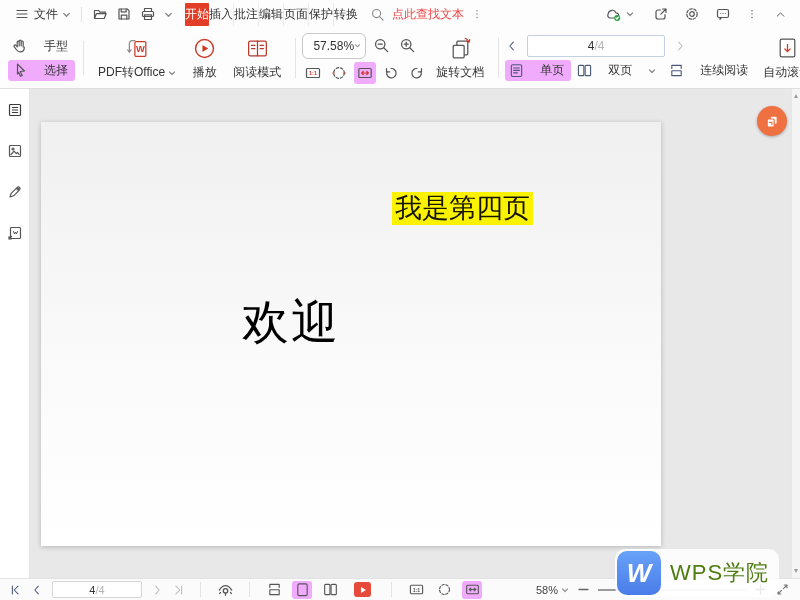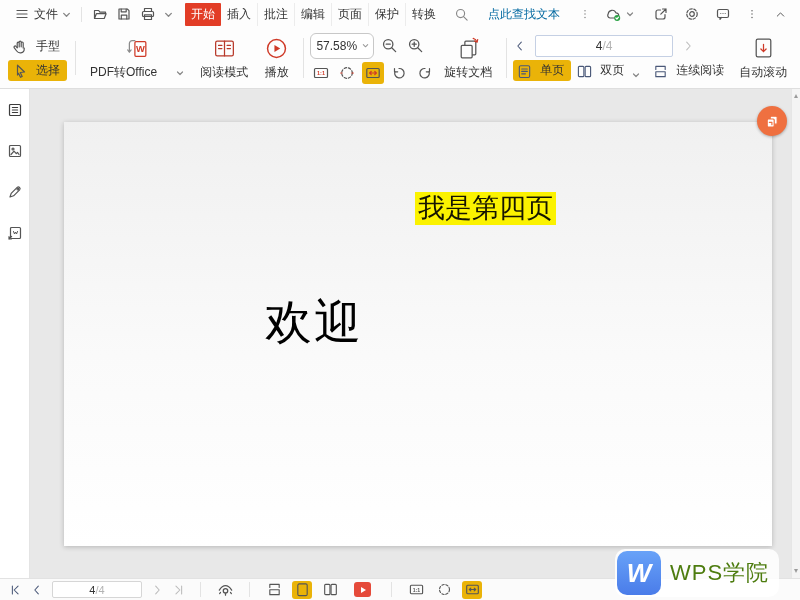--- a/index.html
+++ b/index.html
@@ -6,43 +6,43 @@
 html,body{width:800px;height:600px;overflow:hidden}
 body{font-family:"Liberation Sans","DejaVu Sans",sans-serif;font-size:12px;color:#333;background:#fff}
 .app{position:relative;width:800px;height:600px;display:flex;flex-direction:column}
 svg.ic{stroke:#555;fill:none;stroke-width:1.2;stroke-linecap:round;stroke-linejoin:round;flex:0 0 auto}
 svg.slate{stroke:#4a5878}
 
 .menubar{height:28px;display:flex;align-items:center;padding:0 10px;background:#fdfdfd;flex:0 0 auto}
 .mb-item{display:flex;align-items:center;gap:4px;padding:0 4px}
 .vsep{width:1px;height:15px;background:#e3e3e3;margin:0 6px;flex:0 0 auto}
 .tabs{display:flex;align-items:center;margin-left:8px}
-.tab{padding:3px 6px;border-right:1px solid #ececec;white-space:nowrap}
+.tab{padding:3px 0;border-right:1px solid #ececec;white-space:nowrap}
 .tab:last-child{border-right:none}
 .tab.active{background:#e23d26;color:#fff;border-right:none;border-radius:1px}
-.search{display:flex;align-items:center;gap:19px;margin-left:12px;color:#0369a1}
+.search{display:flex;align-items:center;gap:7px;margin-left:12px;color:#ef4444}
 .mb-right{margin-left:auto;display:flex;align-items:center;gap:15px;padding-right:2px}
 
 .toolbar{height:61px;display:flex;align-items:stretch;padding-left:6px;background:#fdfdfd;border-bottom:1px solid #dedede;overflow:hidden;flex:0 0 auto}
 .tcol{display:flex;flex-direction:column;justify-content:center;gap:3px}
 .trow{display:flex;align-items:center;gap:4px}
-.minibtn{display:flex;align-items:flex-end;gap:8px;padding:2px 7px 2px 4px;border-radius:3px;white-space:nowrap}
+.minibtn{display:flex;align-items:center;gap:16px;padding:2px 7px 2px 4px;border-radius:3px;white-space:nowrap}
 .bigbtn{display:flex;flex-direction:column;align-items:center;justify-content:center;gap:3px;padding:5px 8px 4px}
-.lbl{display:flex;align-items:center;gap:19px;white-space:nowrap}
-.sel{background:#eab308}
-.zoombox{width:64px;height:20px;border:1px solid #c8c8c8;border-radius:6px;background:#fff;display:flex;align-items:center;justify-content:flex-end;padding:12px 4px;gap:5px}
+.lbl{display:flex;align-items:center;gap:3px;white-space:nowrap}
+.sel{background:#f0abfc}
+.zoombox{width:64px;height:20px;border:1px solid #c8c8c8;border-radius:6px;background:#fff;display:flex;align-items:center;justify-content:flex-end;padding:12px 4px;}
 .sicon{width:22px;height:22px;display:flex;align-items:center;justify-content:center;border-radius:3px}
 .pageinput{width:138px;height:22px;border:1px solid #c5d0e4;border-radius:2px;background:#fff;display:flex;align-items:center;justify-content:center}
 .cur{color:#333}.tot{color:#b3b3b3}
 .dis{opacity:.38}
 
 .content{flex:1;display:flex;min-height:0;background:#e8e8e8}
 .sidebar{width:30px;background:#fff;border-right:1px solid #e4e4e4;display:flex;flex-direction:column;align-items:center;padding-top:13px;gap:25px;flex:0 0 auto}
 .canvas{position:relative;flex:1}
-.page{position:absolute;left:34px;top:33px;width:708px;height:424px;background:linear-gradient(180deg,#f0f0f0 0%,#fafafa 55%,#ffffff 100%);box-shadow:0 1px 5px rgba(0,0,0,.22)}
+.page{position:absolute;left:11px;top:33px;width:620px;height:424px;background:linear-gradient(180deg,#f0f0f0 0%,#fafafa 55%,#ffffff 100%);box-shadow:0 1px 5px rgba(0,0,0,.22)}
 .hl{position:absolute;left:351px;top:70px;background:#fbf200;color:#151500;font-family:"Liberation Serif","DejaVu Serif",serif;font-size:27px;line-height:33px;padding:0 3px;white-space:nowrap}
 .bigword{position:absolute;left:201px;top:174px;font-size:47px;font-weight:400;color:#000;line-height:1.1;letter-spacing:2px}
 .pinyin{position:absolute;left:117px;top:254px;font-size:43px;font-weight:400;color:#1a1a1a;line-height:1.1}
 .fab{position:absolute;right:13px;top:17px;width:30px;height:30px;border-radius:50%;background:#ef7040;display:flex;align-items:center;justify-content:center;box-shadow:0 1px 3px rgba(0,0,0,.3)}
 .vscroll{position:absolute;right:0;top:0;bottom:0;width:9px;background:#f4f4f4;border-left:1px solid #e6e6e6}
 .vscroll .arr{position:absolute;left:2px;width:0;height:0;border-left:2.5px solid transparent;border-right:2.5px solid transparent}
 .arr.up{top:5px;border-bottom:4px solid #9a9a9a}
 .arr.dn{bottom:5px;border-top:4px solid #9a9a9a}
 
 .bottombar{height:22px;background:#fbfbfb;border-top:1px solid #e2e2e2;display:flex;align-items:center;padding:0 8px;gap:8px;flex:0 0 auto;font-size:11px;color:#444}
@@ -183,32 +183,32 @@
         </svg>
       <span class="lbl">
           <span>PDF转Office</span>
           <svg class="ic" width="8" height="8" viewBox="0 0 8 8" style="stroke:#888">
             <path d="M1.5 3l2.5 2.5L6.5 3"></path>
           </svg>
         </span>
     </div>
     <div class="bigbtn">
       <svg class="ic" width="25" height="25" viewBox="0 0 24 24">
+          <circle cx="12" cy="12" r="8.6" stroke="#cf3a28" stroke-width="1.4"></circle>
+          <path d="M10 8.6v6.8l5.6-3.4z" fill="#cf3a28" stroke="none"></path>
+        </svg>
+      <span class="lbl">播放</span>
+    </div>
+    <div class="bigbtn">
+      <svg class="ic" width="25" height="25" viewBox="0 0 24 24">
           <rect x="3.5" y="5" width="17" height="14" rx="1.5" stroke="#b8392a"></rect>
           <path d="M12 5v14" stroke="#b8392a"></path>
           <path d="M6.3 9h3.2M6.3 12h3.2M14.5 9h3.2M14.5 12h3.2" stroke="#b8392a"></path>
         </svg>
       <span class="lbl">阅读模式</span>
-    </div>
-    <div class="bigbtn">
-      <svg class="ic" width="25" height="25" viewBox="0 0 24 24">
-          <circle cx="12" cy="12" r="8.6" stroke="#cf3a28" stroke-width="1.4"></circle>
-          <path d="M10 8.6v6.8l5.6-3.4z" fill="#cf3a28" stroke="none"></path>
-        </svg>
-      <span class="lbl">播放</span>
     </div>
     <div class="vsep" style="align-self:center;height:40px"></div>
 
     <div class="tcol">
       <div class="trow">
         <span class="zoombox">
           <span>57.58%</span>
           <svg class="ic" width="7" height="7" viewBox="0 0 8 8" style="stroke:#999">
               <path d="M1.5 3l2.5 2.5L6.5 3"></path>
             </svg>
@@ -418,20 +418,42 @@
         <svg class="ic" width="15" height="15" viewBox="0 0 16 16">
           <circle cx="8" cy="8" r="5.3" stroke-dasharray="2.4 1.9"></circle>
         </svg>
       </span>
     <span class="bicon sel">
         <svg class="ic" width="15" height="15" viewBox="0 0 16 16">
           <rect x="1.8" y="3.5" width="12.4" height="9" rx="1"></rect>
           <path d="M4.6 8h6.8M4.6 8l1.6-1.5M4.6 8l1.6 1.5M11.4 8l-1.6-1.5M11.4 8l-1.6 1.5"></path>
         </svg>
       </span>
+    <div class="zoomcluster">
+      <span style="display:flex;align-items:center;gap:3px">
+        <span>58%</span>
+        <svg class="ic" width="8" height="8" viewBox="0 0 8 8" style="stroke:#999">
+            <path d="M1.5 3l2.5 2.5L6.5 3"></path>
+          </svg>
+      </span>
+      <svg class="ic" width="13" height="13" viewBox="0 0 16 16" style="stroke:#666;stroke-width:1.6">
+          <path d="M2.5 8h11"></path>
+        </svg>
+      <span class="slider">
+        <span class="track"></span>
+        <span class="fill"></span>
+        <span class="knob"></span>
+      </span>
+      <svg class="ic" width="13" height="13" viewBox="0 0 16 16" style="stroke:#666;stroke-width:1.6">
+          <path d="M8 2.5v11M2.5 8h11"></path>
+        </svg>
+      <svg class="ic" width="15" height="15" viewBox="0 0 16 16" style="stroke:#777">
+          <path d="M3.2 12.8V9.8M3.2 12.8h3M3.2 12.8L7 9M12.8 3.2v3M12.8 3.2h-3M12.8 3.2L9 7"></path>
+        </svg>
+    </div>
   </div>
 
   <div class="watermark">
     <span class="wlogo">W</span>
     <span class="wtext">WPS学院</span>
   </div>
 
 </div>
 
 </body></html>

